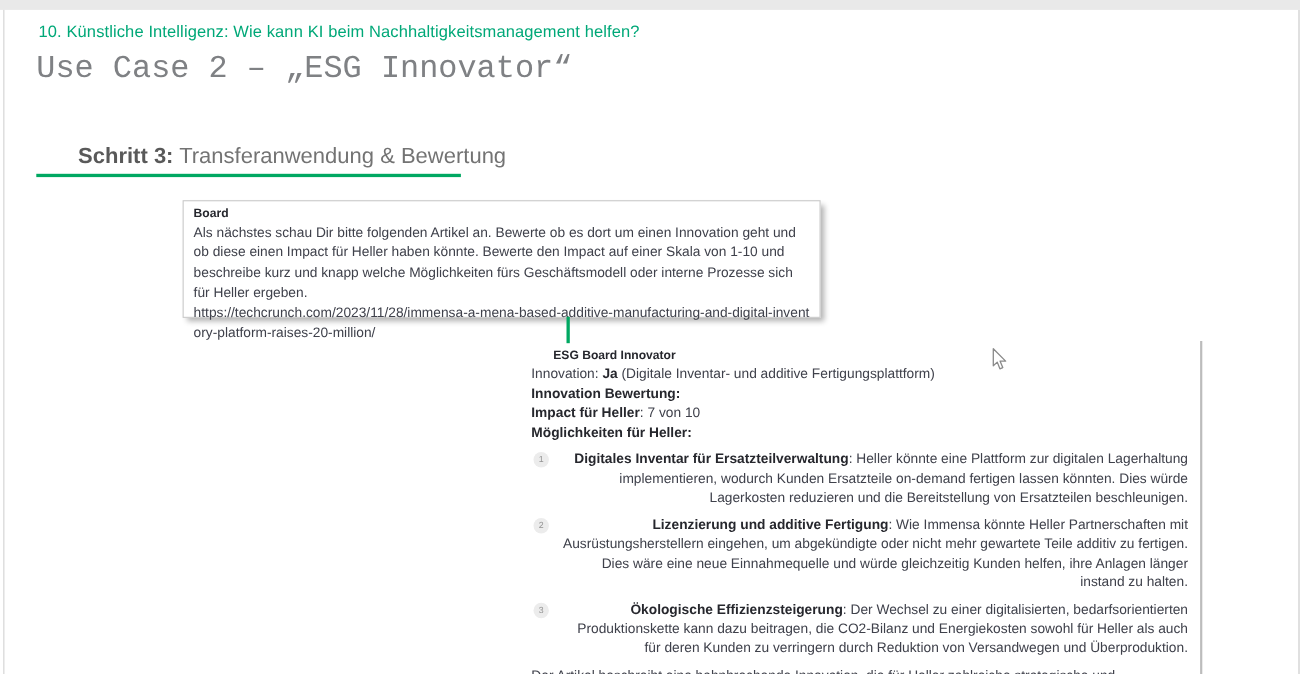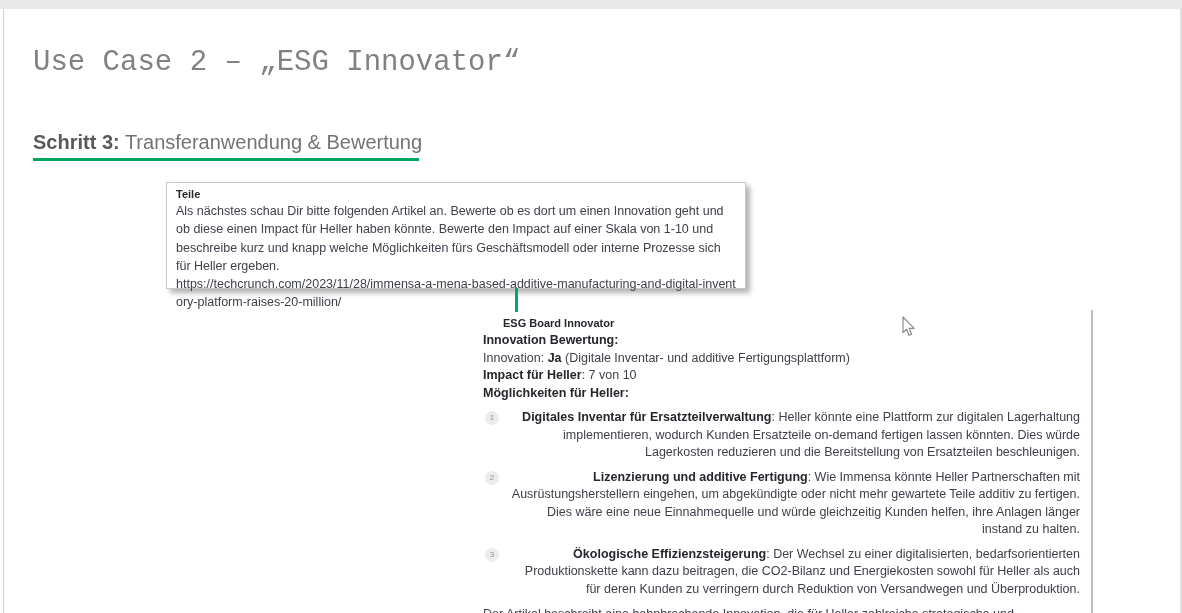--- a/index.html
+++ b/index.html
@@ -15,21 +15,21 @@
     position:absolute;left:35px;top:21px;width:900px;
     font-size:15px;color:#00a878;letter-spacing:0.1px;
   }
   .title{
     position:absolute;left:33px;top:46px;margin:0;width:900px;
     font-size:29px;font-weight:400;color:#7f8184;font-family:Liberation Mono, monospace;
   }
   .step-heading{
     position:absolute;left:33px;top:131px;font-size:20px;white-space:nowrap;
   }
-  .step-label{font-weight:700;color:#595959;}
+  .step-label{font-weight:700;color:#595959;margin-left:38px;}
   .step-title{font-weight:400;color:#737373;}
   .step-underline{
     position:absolute;left:33px;top:158px;width:386px;height:3px;background:#00a862;
   }
 
   .user-box{
     position:absolute;left:166px;top:182px;width:560px;height:95px;
     background:#ffffff;border:1px solid #c9c9c9;
     box-shadow:4px 4px 5px rgba(0,0,0,0.30);
     padding:5px 9px;
@@ -66,41 +66,42 @@
 </style>
 </head>
 <body>
 
 <div class="canvas">
 
   <div class="top-band"></div>
   <div class="left-edge"></div>
   <div class="right-edge"></div>
 
+  <div class="kicker">10. Künstliche Intelligenz: Wie kann KI beim Nachhaltigkeitsmanagement helfen?</div>
   <h1 class="title">Use Case 2 – „ESG Innovator“</h1>
 
   <div class="step-heading">
     <span class="step-label">Schritt 3:</span><span class="step-title"> Transferanwendung &amp; Bewertung</span>
   </div>
   <div class="step-underline"></div>
 
   <div class="user-box">
-    <div class="user-role">Teile</div>
+    <div class="user-role">Board</div>
     <div class="user-text">
       <span>Als nächstes schau Dir bitte folgenden Artikel an. Bewerte ob es dort um einen Innovation geht und ob diese einen Impact für Heller haben könnte. Bewerte den Impact auf einer Skala von 1-10 und beschreibe kurz und knapp welche Möglichkeiten fürs Geschäftsmodell oder interne Prozesse sich für Heller ergeben.</span>
       <div class="user-url">https://techcrunch.com/2023/11/28/immensa-a-mena-based-additive-manufacturing-and-digital-inventory-platform-raises-20-million/</div>
     </div>
   </div>
 
   <div class="connector"></div>
 
   <div class="response">
     <div class="resp-role">ESG Board Innovator</div>
+    <div class="resp-line"><span>Innovation: </span><span class="b">Ja</span><span> (Digitale Inventar- und additive Fertigungsplattform)</span></div>
     <div class="resp-line b">Innovation Bewertung:</div>
-    <div class="resp-line"><span>Innovation: </span><span class="b">Ja</span><span> (Digitale Inventar- und additive Fertigungsplattform)</span></div>
     <div class="resp-line"><span class="b">Impact für Heller</span><span>: 7 von 10</span></div>
     <div class="resp-line b">Möglichkeiten für Heller:</div>
 
     <ol class="items">
       <li class="item">
         <span class="badge">1</span>
         <span class="item-text"><span class="b">Digitales Inventar für Ersatzteilverwaltung</span><span>: Heller könnte eine Plattform zur digitalen Lagerhaltung implementieren, wodurch Kunden Ersatzteile on-demand fertigen lassen könnten. Dies würde Lagerkosten reduzieren und die Bereitstellung von Ersatzteilen beschleunigen.</span></span>
       </li>
       <li class="item">
         <span class="badge">2</span>

